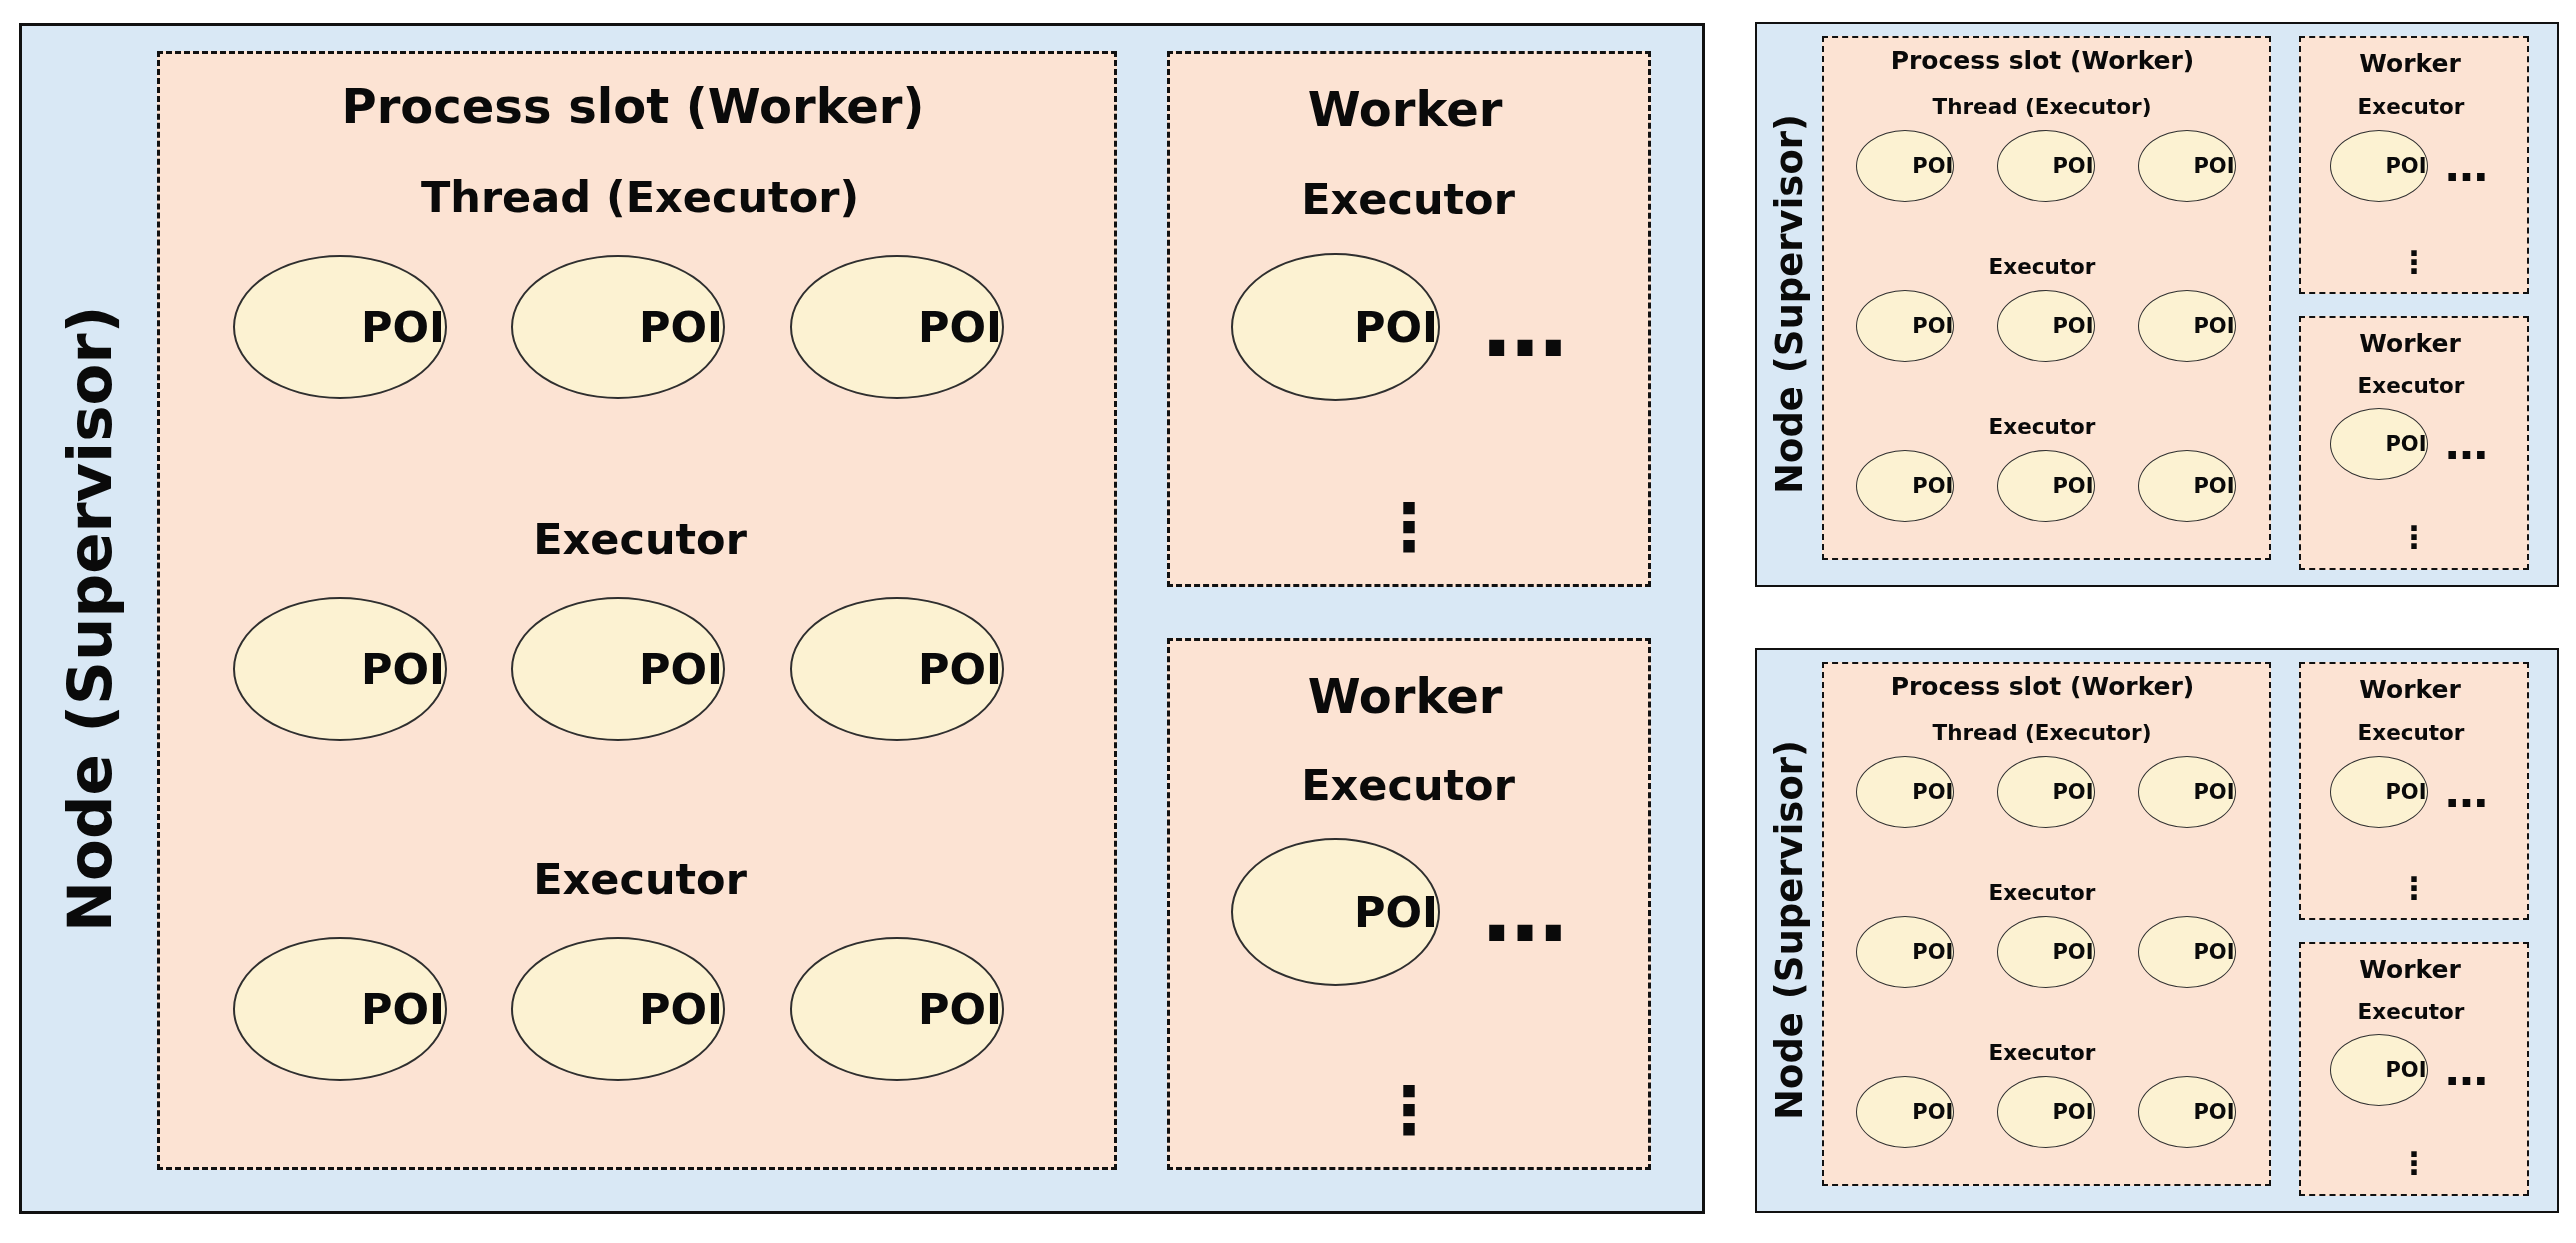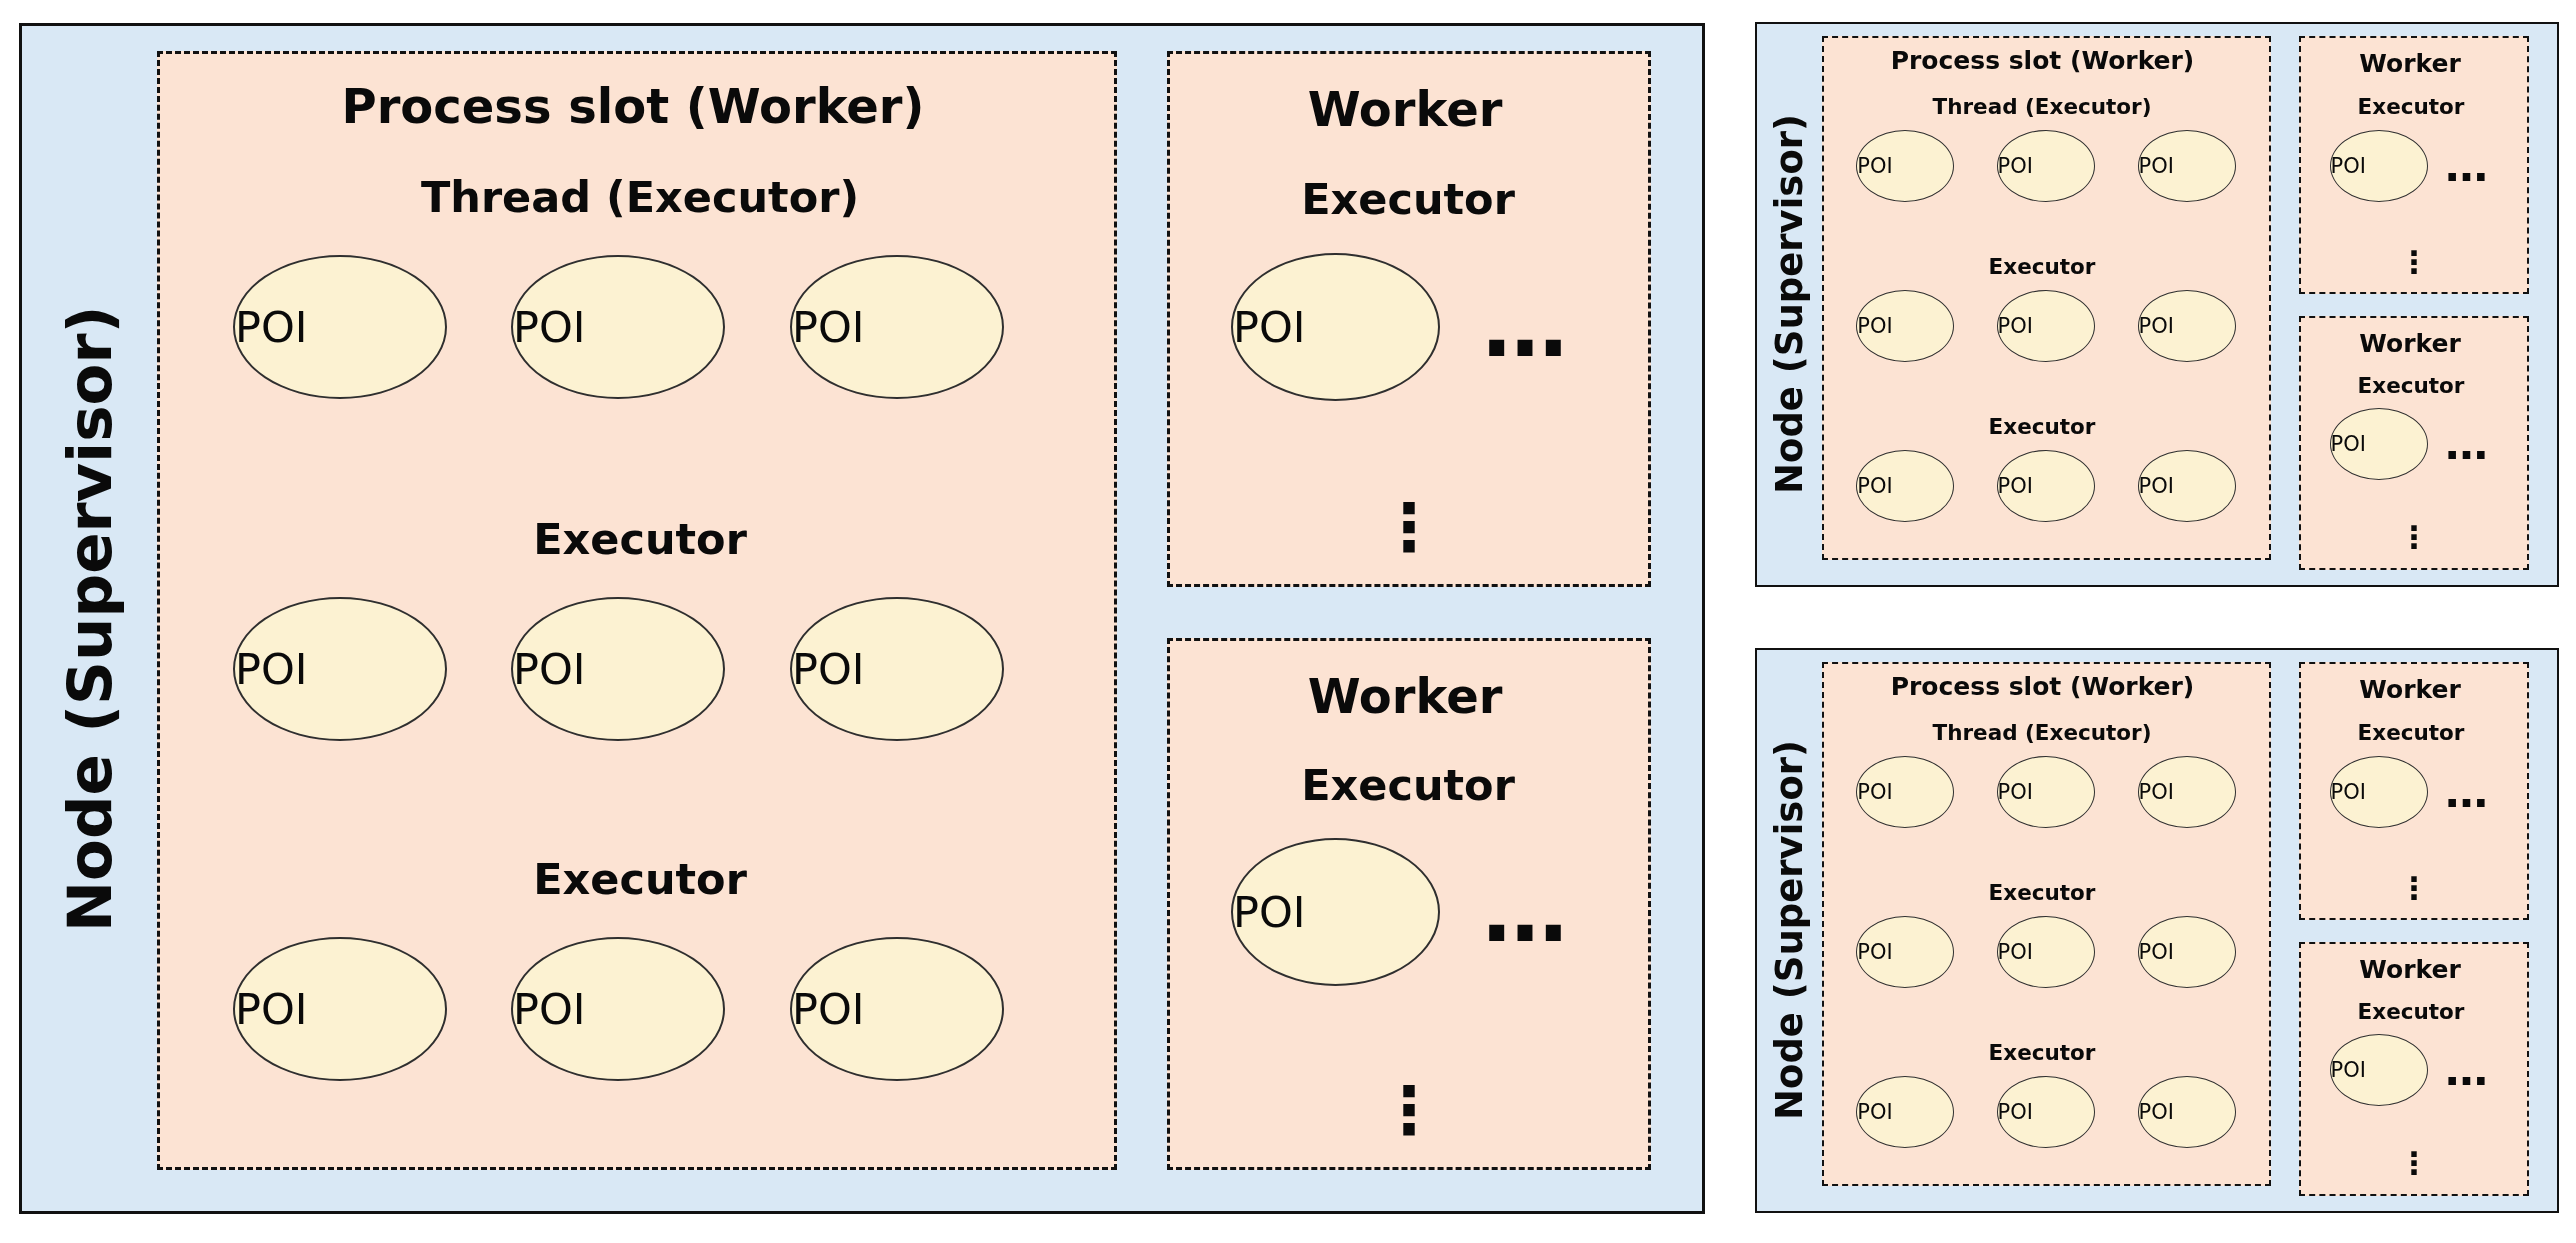--- a/index.html
+++ b/index.html
@@ -14,22 +14,22 @@
     display:flex;align-items:center;justify-content:center;
     writing-mode:vertical-rl;transform:rotate(180deg);
     font-weight:700;white-space:nowrap;
   }
   .pslot,.worker{position:absolute;background:var(--c-worker);border:3.8px dashed var(--c-line);box-sizing:border-box;}
   .sm .pslot,.sm .worker{border-width:2.3px;}
   .exec{position:absolute;background:var(--c-exec);}
   .btitle{position:absolute;left:0;right:8px;text-align:center;font-weight:700;white-space:nowrap;line-height:1.15;}
   .poi{
     position:absolute;background:var(--c-poi);border:2.3px solid var(--c-poi_border);
-    border-radius:50%;display:flex;align-items:center;justify-content:flex-start;
-    font-weight:400;box-sizing:border-box;
+    border-radius:50%;display:flex;align-items:center;justify-content:flex-end;
+    font-weight:700;box-sizing:border-box;
   }
   .sm .poi{border-width:1.5px;}
   .hdots,.vdots{position:absolute;display:flex;align-items:center;justify-content:center;font-weight:700;}
   .hdots span{line-height:0;display:block;}
   
   .lg .vlabel{width:135px;font-size:61px;}
   .lg .ps-title{font-size:48px;top:25px;}
   .lg .exec-title{font-size:43px;top:17px;}
   .lg .poi{font-size:43px;}
   .lg .worker-title{font-size:48px;top:28px;}

